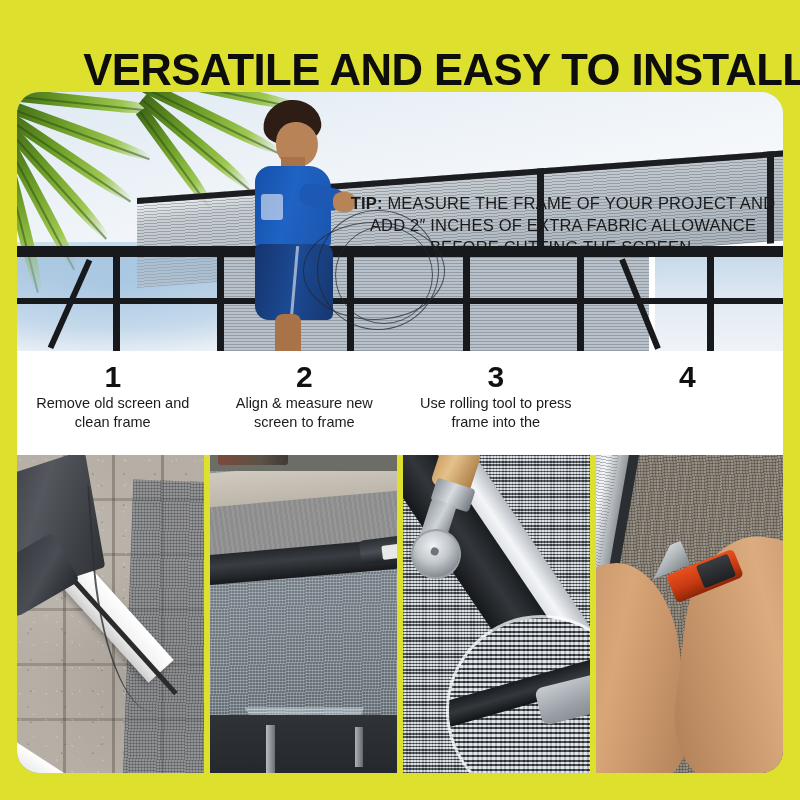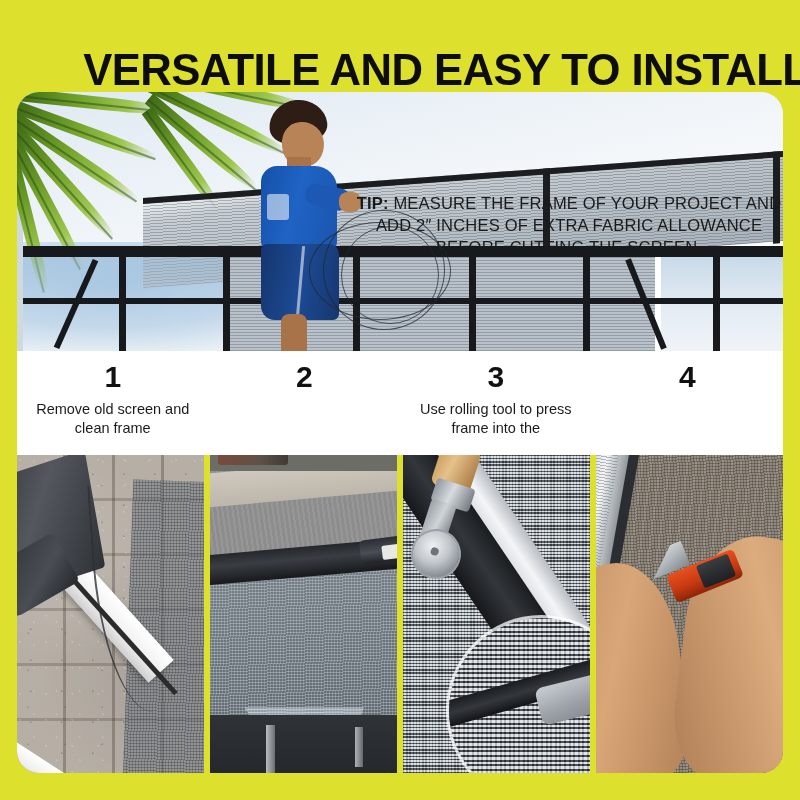--- a/index.html
+++ b/index.html
@@ -52,21 +52,20 @@
     top: 92px;
     width: 766px;
     height: 259px;
     border-radius: 22px 22px 0 0;
     overflow: hidden;
     background: #cfd9e2;
   }
   .hero-photo {
     position: absolute;
     inset: 0;
-    margin-left: 6px;
   }
   
   .sky {
     position: absolute;
     inset: 0;
     background:
       linear-gradient(168deg, #dfe9f2 0%, #eef3f8 32%, #f7f9fb 55%, #ffffff 78%, #ffffff 100%);
   }
   .sky-blue-patch {
     position: absolute;
@@ -256,21 +255,21 @@
     box-sizing: border-box;
   }
   .step-num {
     font-family: "Liberation Sans", sans-serif;
     font-weight: bold;
     font-size: 30px;
     line-height: 32px;
     color: #111111;
   }
   .step-caption {
-    margin-top: 7px;
+    margin-top: 1px;
     font-family: "Liberation Sans", sans-serif;
     font-size: 14.5px;
     line-height: 19px;
     color: #1b1b1b;
     text-align: center;
     width: 170px;
   }
 
   
   .thumbs {
@@ -715,20 +714,21 @@
     </div>
   </div>
 
   <div class="steps-band">
     <div class="step-label">
       <div class="step-num">1</div>
       <div class="step-caption">Remove old screen and clean frame</div>
     </div>
     <div class="step-label">
       <div class="step-num">2</div>
+      <div class="step-caption">Align &amp; measure new screen to frame</div>
     </div>
     <div class="step-label">
       <div class="step-num">3</div>
       <div class="step-caption">Use rolling tool to press frame into the</div>
     </div>
     <div class="step-label">
       <div class="step-num">4</div>
     </div>
   </div>
 

